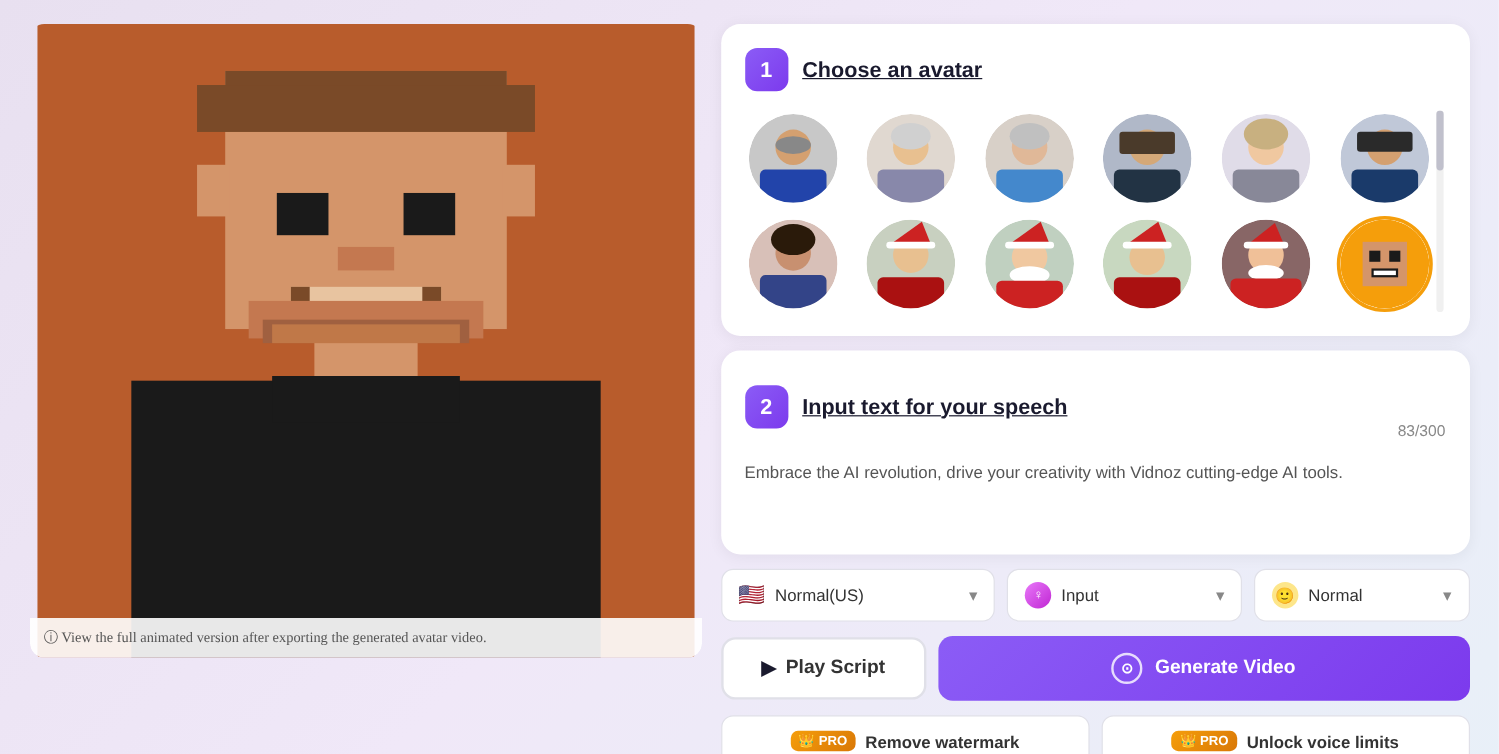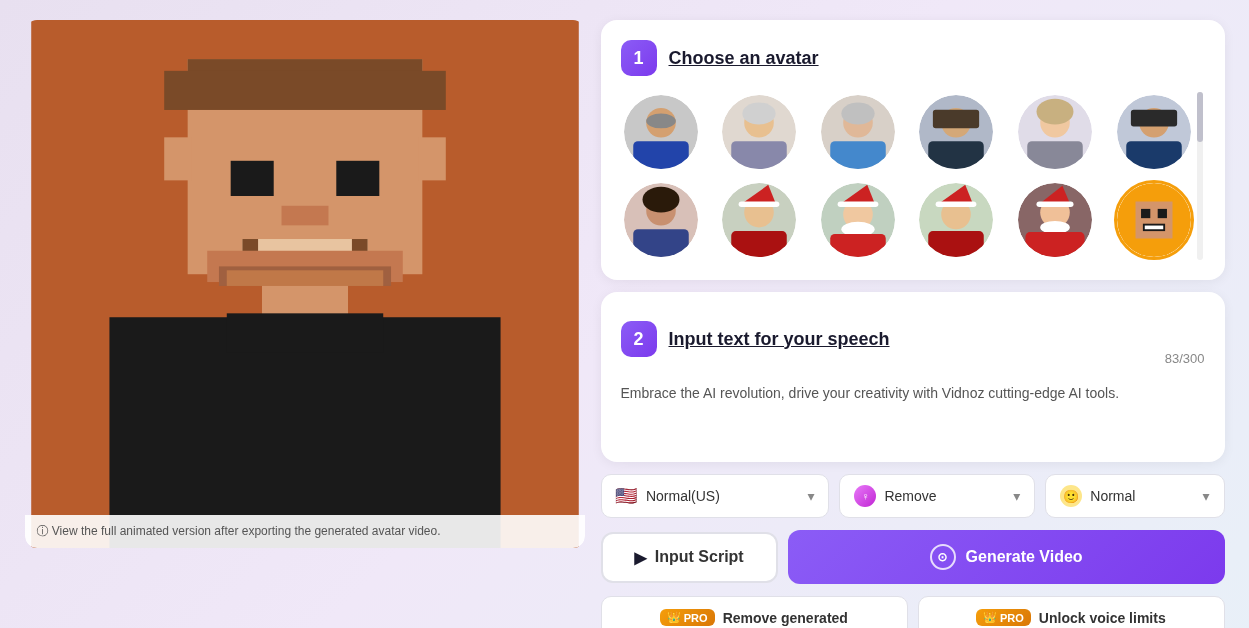--- a/index.html
+++ b/index.html
@@ -22,20 +22,21 @@
       position: relative;
       width: 560px;
       flex-shrink: 0;
     }
     .avatar-preview {
       width: 100%;
       height: 528px;
       border-radius: 12px;
       overflow: hidden;
       position: relative;
+      font-family: Liberation Serif, serif;
     }
     .footer-note {
       position: absolute;
       bottom: 0;
       left: 0;
       right: 0;
       background: rgba(255,255,255,0.9);
       padding: 8px 12px;
       font-size: 12px;
       color: #555;
@@ -442,48 +443,48 @@
     </div>
 
     <div class="controls-row">
       <div class="dropdown dropdown-lang">
         <span class="flag">🇺🇸</span>
         <span>Normal(US)</span>
         <span class="chevron">▾</span>
       </div>
       <div class="dropdown dropdown-voice">
         <div class="voice-icon">♀</div>
-        <span>Remove</span>
+        <span>Input</span>
         <span class="chevron">▾</span>
       </div>
       <div class="dropdown dropdown-mood">
         <div class="mood-icon">🙂</div>
         <span>Normal</span>
         <span class="chevron">▾</span>
       </div>
     </div>
 
     <div class="buttons-row">
       <button class="btn-play">
         <span class="play-icon">▶</span>
-        <span>Input Script</span>
+        <span>Play Script</span>
       </button>
       <button class="btn-generate">
         <div class="generate-icon">⊙</div>
         <span>Generate Video</span>
       </button>
     </div>
 
     <div class="pro-row">
       <button class="pro-btn">
         <span class="pro-badge">
           <span class="pro-crown">👑</span>
           <span>PRO</span>
         </span>
-        <span>Remove generated</span>
+        <span>Remove watermark</span>
       </button>
       <button class="pro-btn">
         <span class="pro-badge">
           <span class="pro-crown">👑</span>
           <span>PRO</span>
         </span>
         <span>Unlock voice limits</span>
       </button>
     </div>
 

